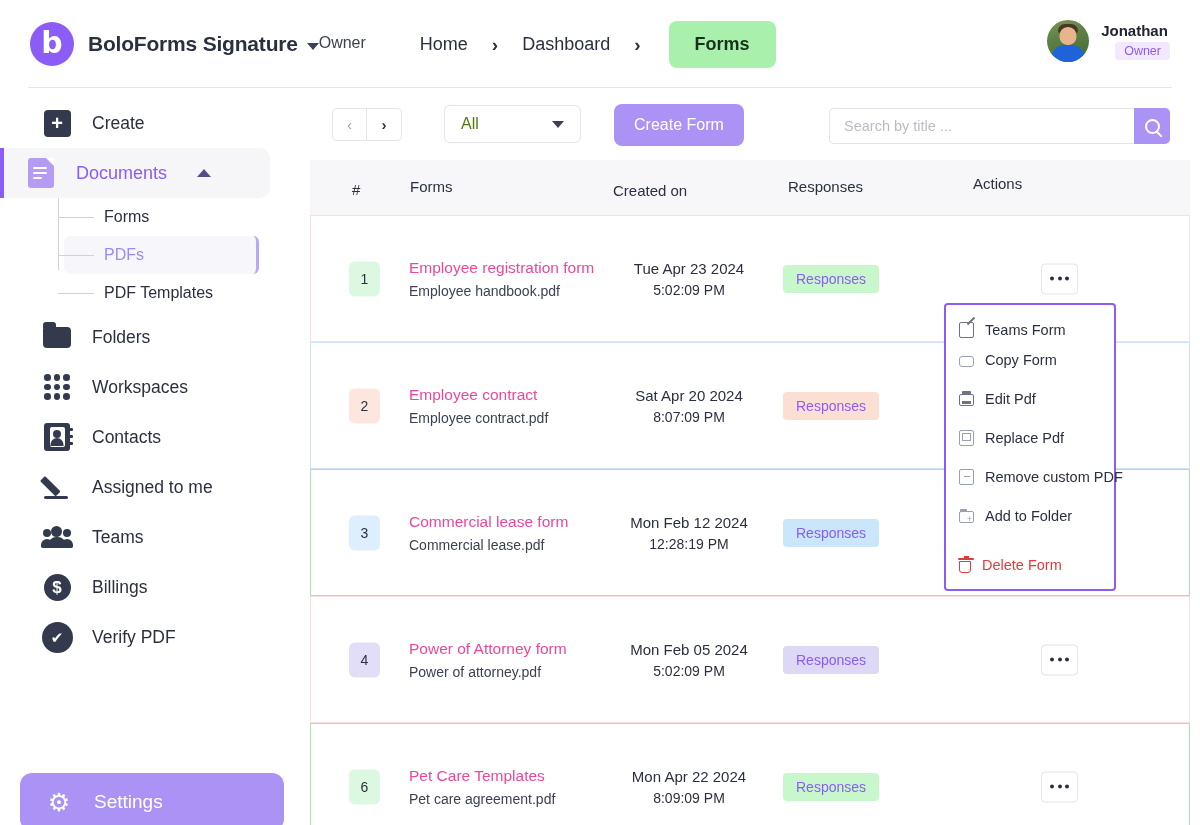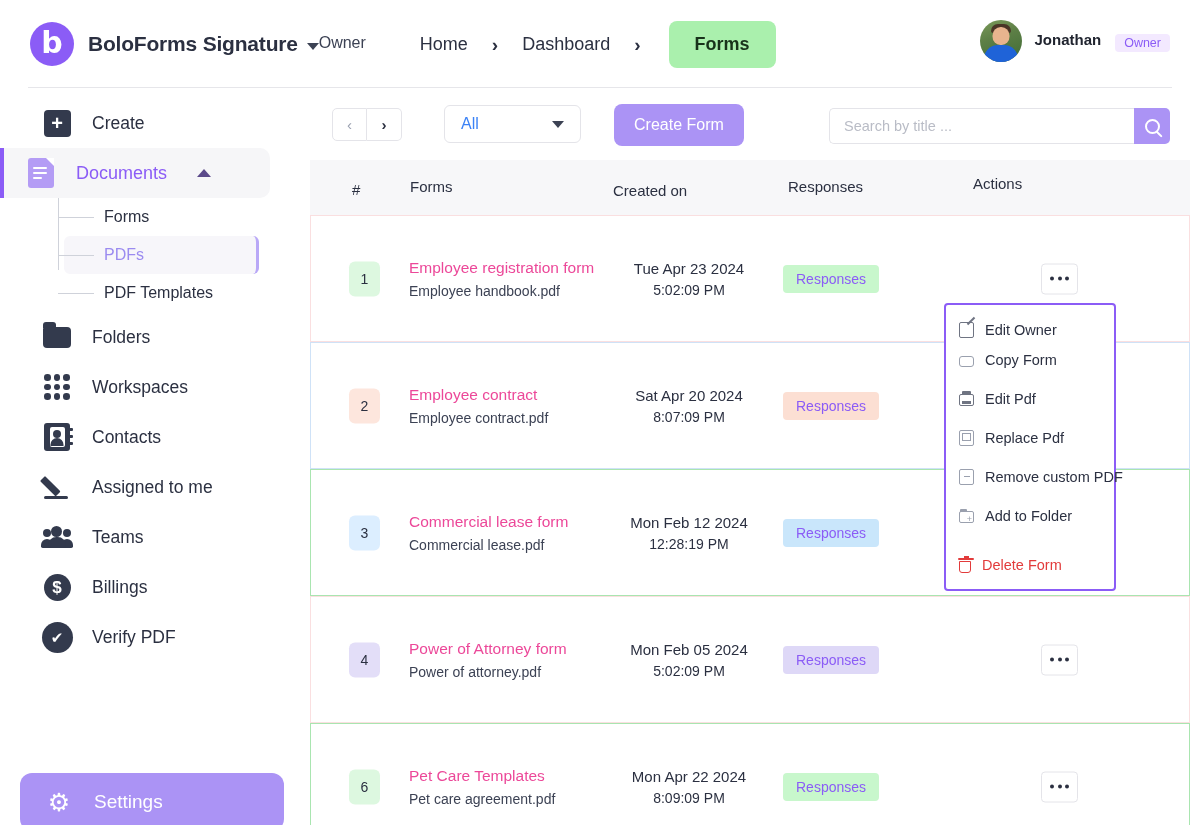--- a/index.html
+++ b/index.html
@@ -76,21 +76,21 @@
   .avatar .hair {
     position: absolute; left: 50%; top: 4px; transform: translateX(-50%);
     width: 20px; height: 9px; border-radius: 10px 10px 3px 3px;
     background: #4a3526;
   }
   .avatar .body {
     position: absolute; left: 50%; bottom: -2px; transform: translateX(-50%);
     width: 34px; height: 19px; border-radius: 14px 14px 0 0;
     background: #1f63d8;
   }
-  .user-meta { display: flex; align-items: flex-start; }
+  .user-meta { display: flex; flex-direction: column; align-items: flex-start; }
   .user-name { font-size: 15px; font-weight: bold; color: #20242f; }
   .user-role {
     margin-top: 3px; margin-left: 14px;
     font-size: 12.5px; color: #8b5cf6;
     background: #f3e9ff; padding: 2px 9px; border-radius: 4px;
   }
 
   
   .sidebar {
     position: absolute; left: 0; top: 88px; width: 300px; height: 737px;
@@ -196,21 +196,21 @@
   }
   .pg-btn.first { border-radius: 5px 0 0 5px; color:#9aa0b0; }
   .pg-btn.last { border-radius: 0 5px 5px 0; border-left: none; font-weight: bold; color:#2b3041;}
 
   .filter-select {
     position: absolute; left: 144px; top: 17px; width: 137px; height: 38px;
     border: 1px solid #e4e4e9; border-radius: 6px; background:#fff;
     display:flex; align-items:center; justify-content:space-between; padding: 0 16px;
     cursor: pointer;
   }
-  .filter-select .fs-label { font-size: 16px; color:#3b82f6; }
+  .filter-select .fs-label { font-size: 16px; color:#4d7c0f; }
   .fs-chev { width:0;height:0;border-left:6px solid transparent;border-right:6px solid transparent;border-top:7px solid #3c4254; }
 
   .create-form-btn {
     position: absolute; left: 314px; top: 16px;
     background: #ab93f5; color: #fff; border: none; border-radius: 8px;
     padding: 12px 20px; font-size: 16px; cursor: pointer;
     font-family: "Liberation Sans", sans-serif;
   }
 
   .searchwrap { position: absolute; right: 30px; top: 20px; display:flex; }
@@ -603,21 +603,21 @@
             <span></span>
           </div>
       </div>
 
     </div>
   </div>
 
   <div class="menu">
     <div class="menu-item">
       <span class="mi-ico gi-editform"></span>
-      <span class="mi-label">Edit Owner</span>
+      <span class="mi-label">Teams Form</span>
     </div>
     <div class="menu-item">
       <span class="mi-ico gi-copy"></span>
       <span class="mi-label">Copy Form</span>
     </div>
     <div class="menu-item spaced">
       <span class="mi-ico gi-editpdf"></span>
       <span class="mi-label">Edit Pdf</span>
     </div>
     <div class="menu-item spaced">

